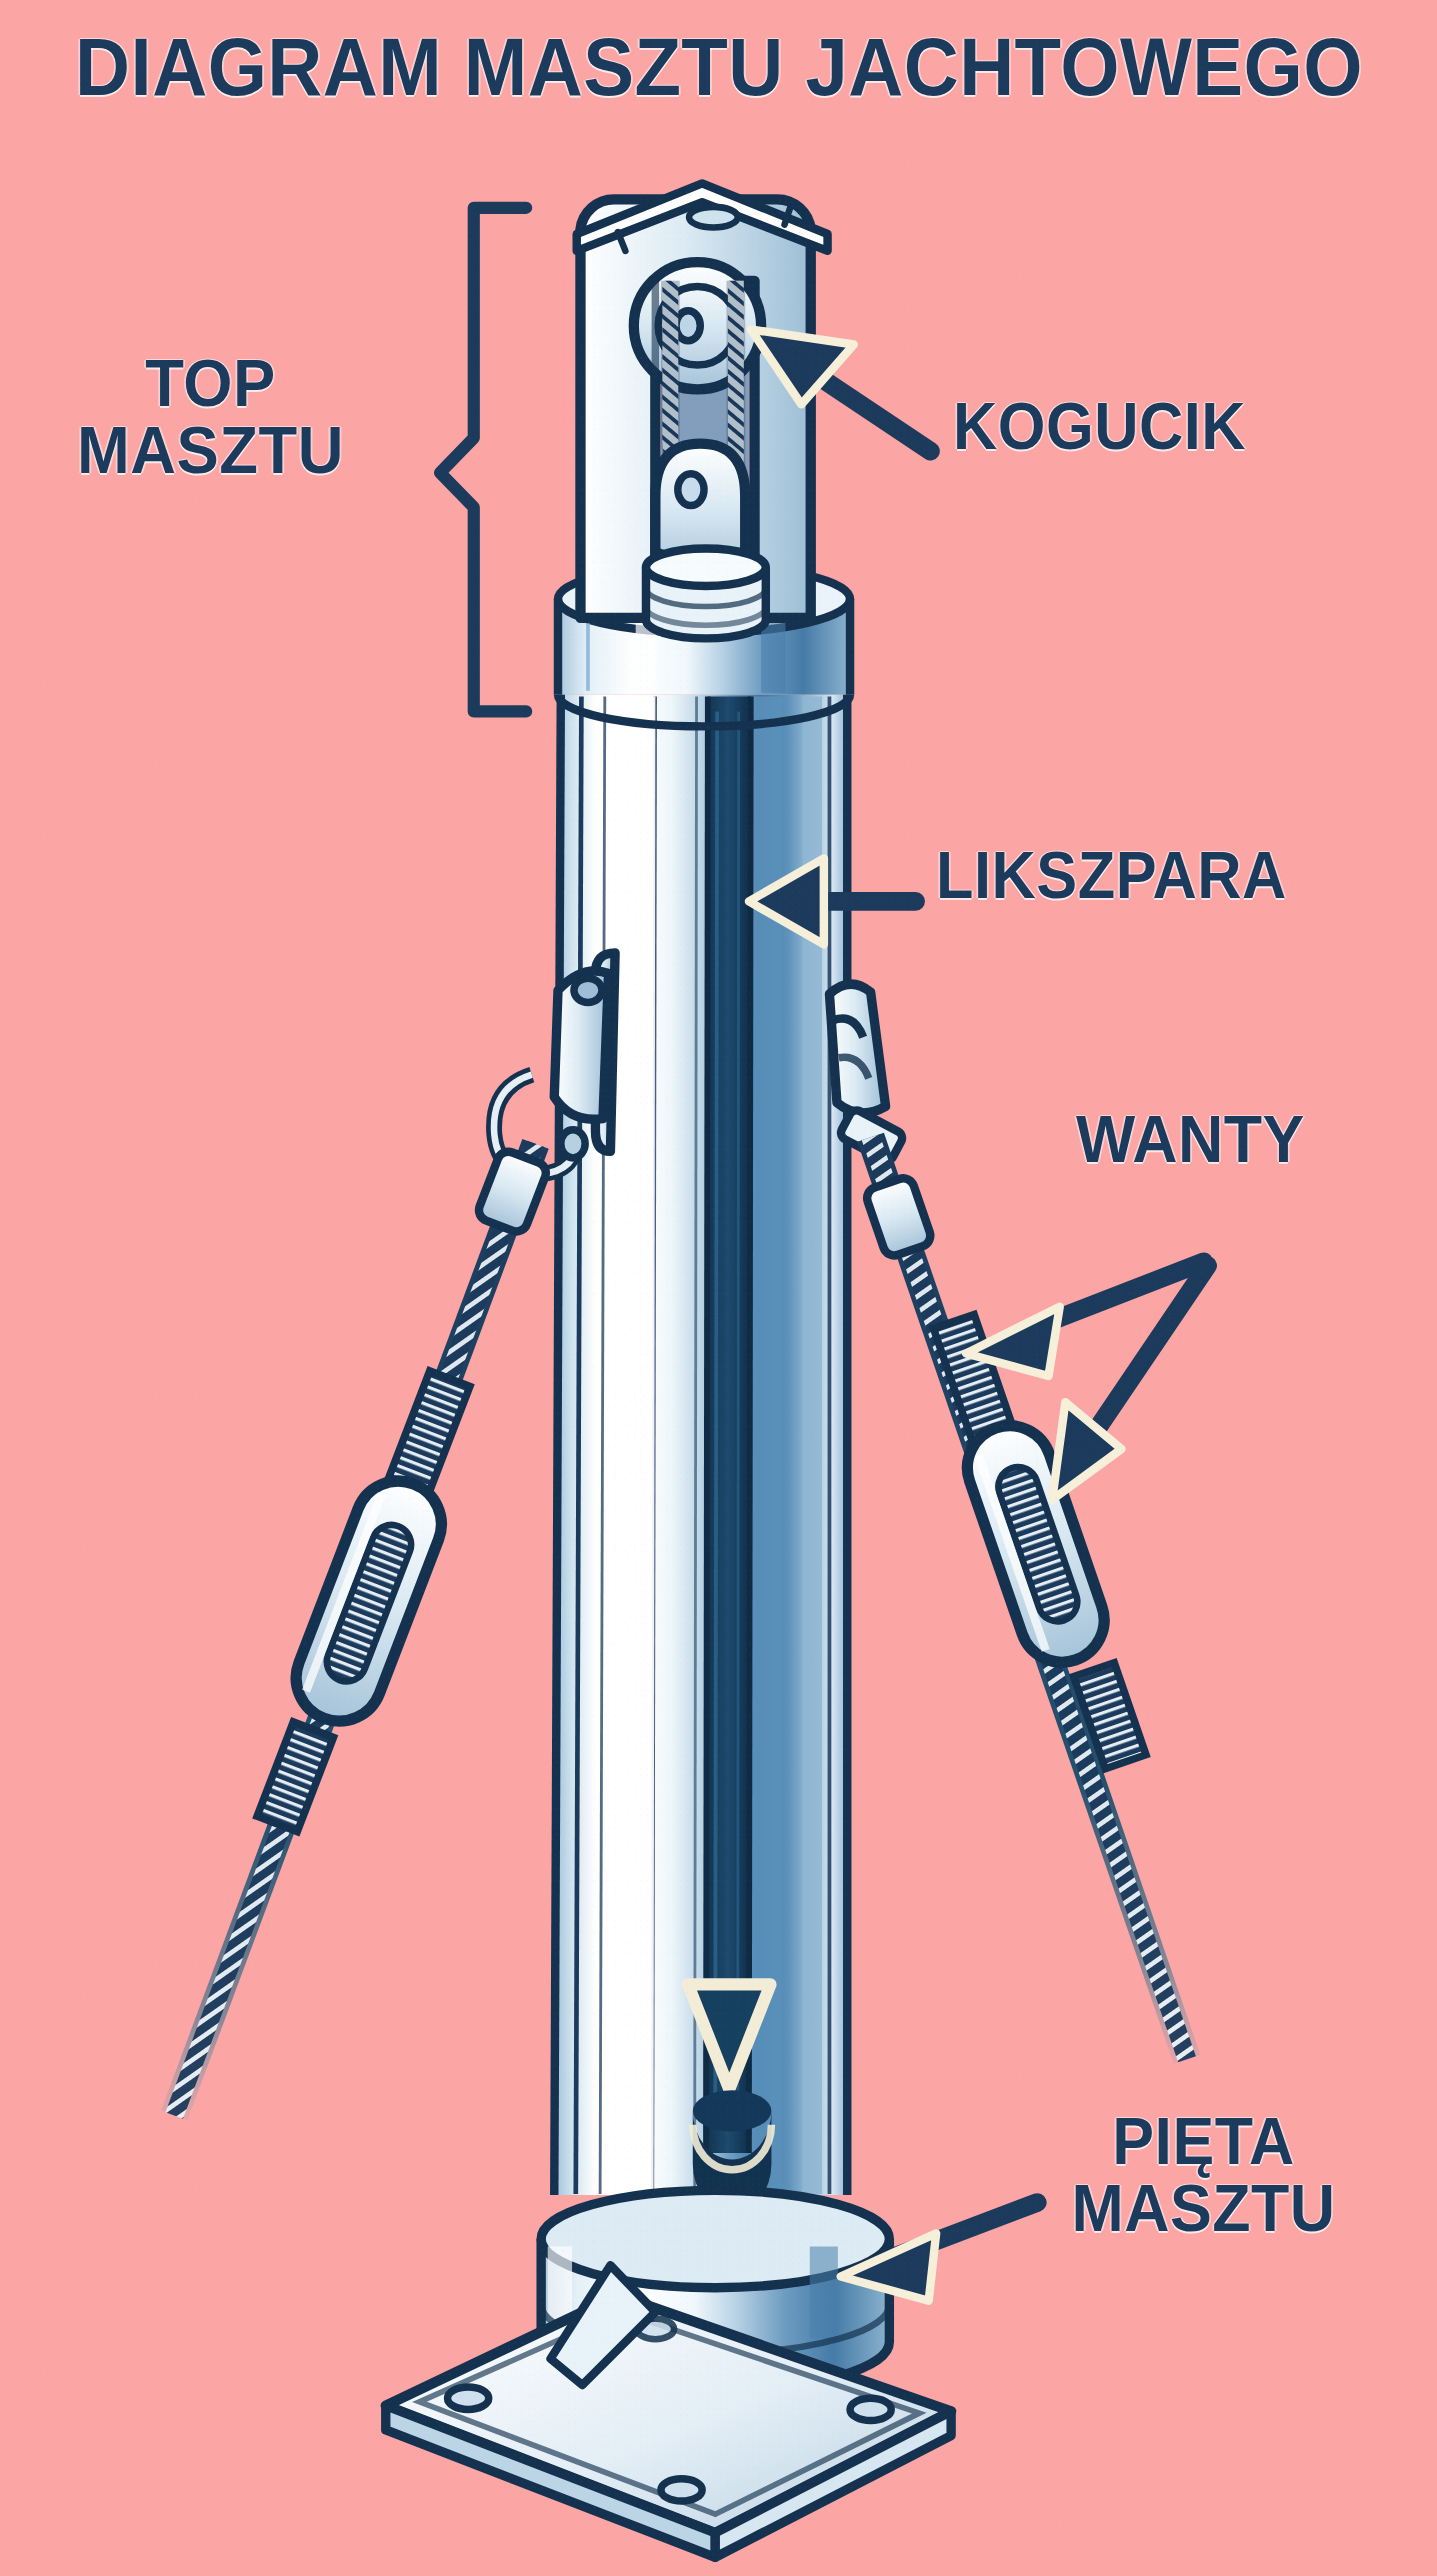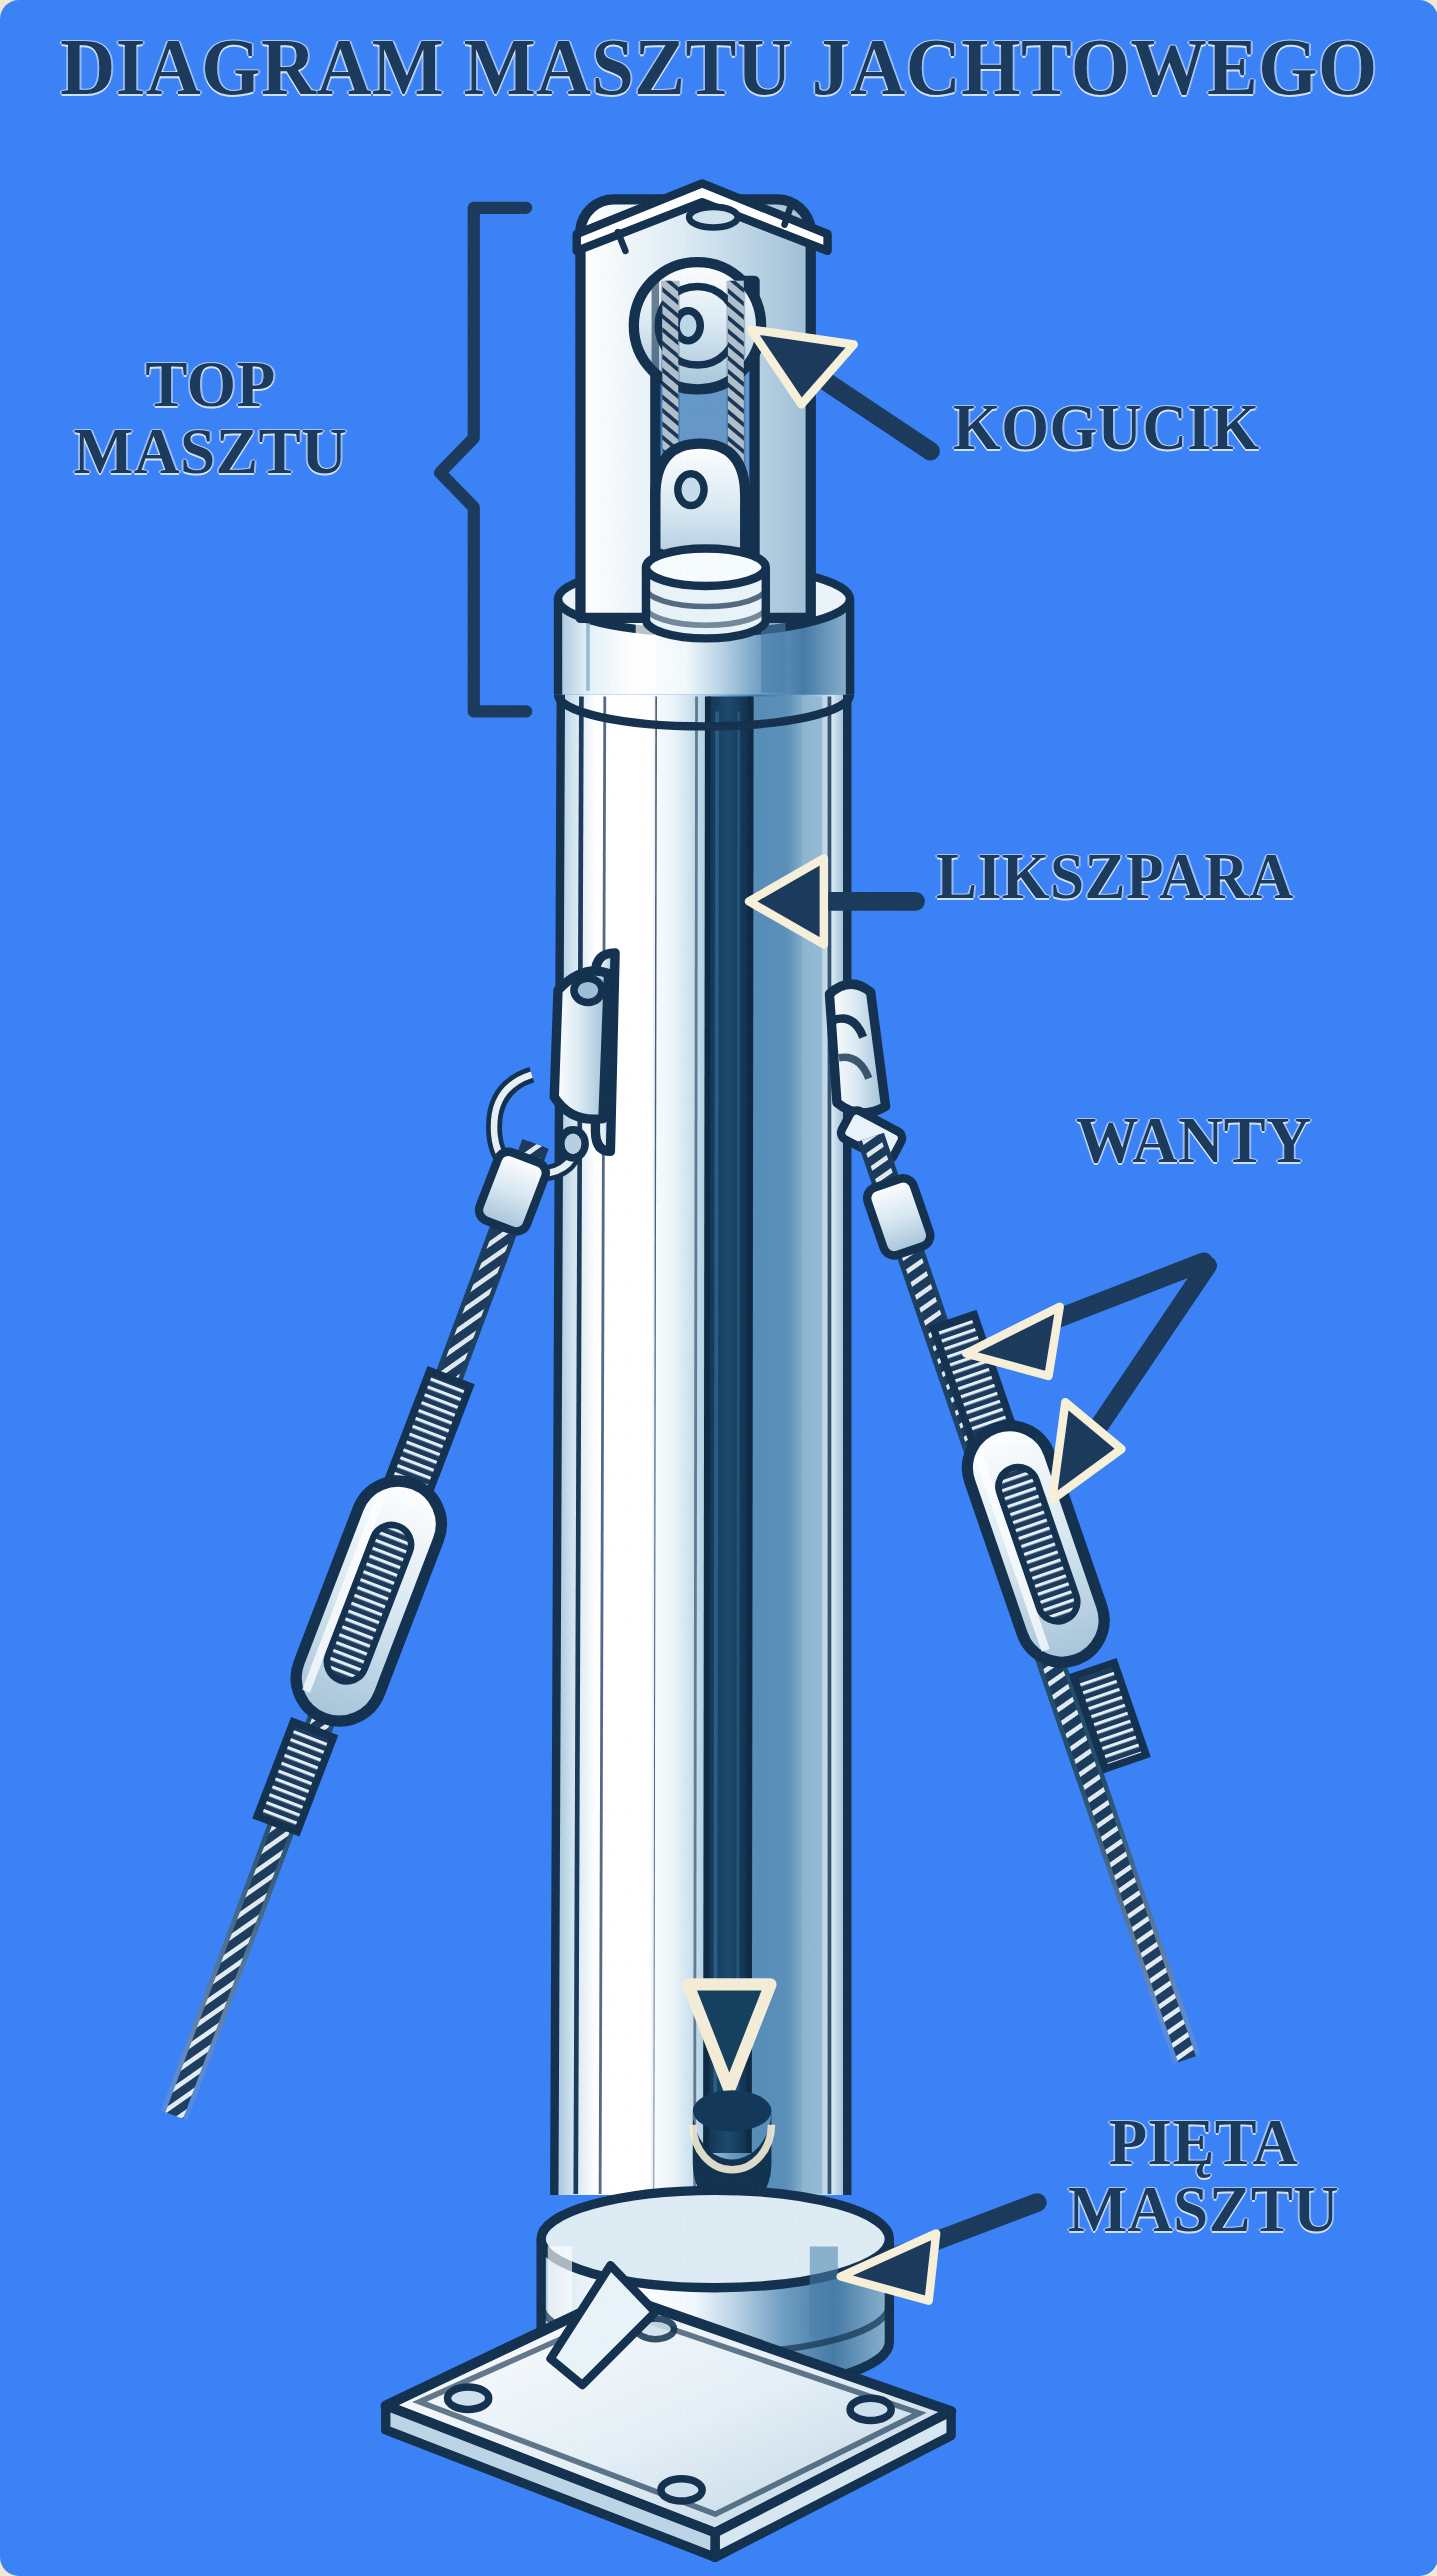--- a/index.html
+++ b/index.html
@@ -5,24 +5,23 @@
 <style>
   html, body {
     margin: 0;
     padding: 0;
     background: #efe9d4;
   }
   #page {
     position: relative;
     width: 1438px;
     height: 2576px;
-    background: #3b82f6;
+    background: #fca5a5;
     overflow: hidden;
-    font-family: Liberation Serif, serif;
-    border-radius: 19px;
+    font-family: Liberation Sans, sans-serif;
   }
   
   #paper-grain {
     position: absolute;
     inset: 0;
     pointer-events: none;
     opacity: .5;
     background-image:
       radial-gradient(circle at 20% 30%, rgba(180,165,120,.10) 0 0.9px, transparent 0.9px),
       radial-gradient(circle at 70% 60%, rgba(180,165,120,.08) 0 0.9px, transparent 0.9px),

